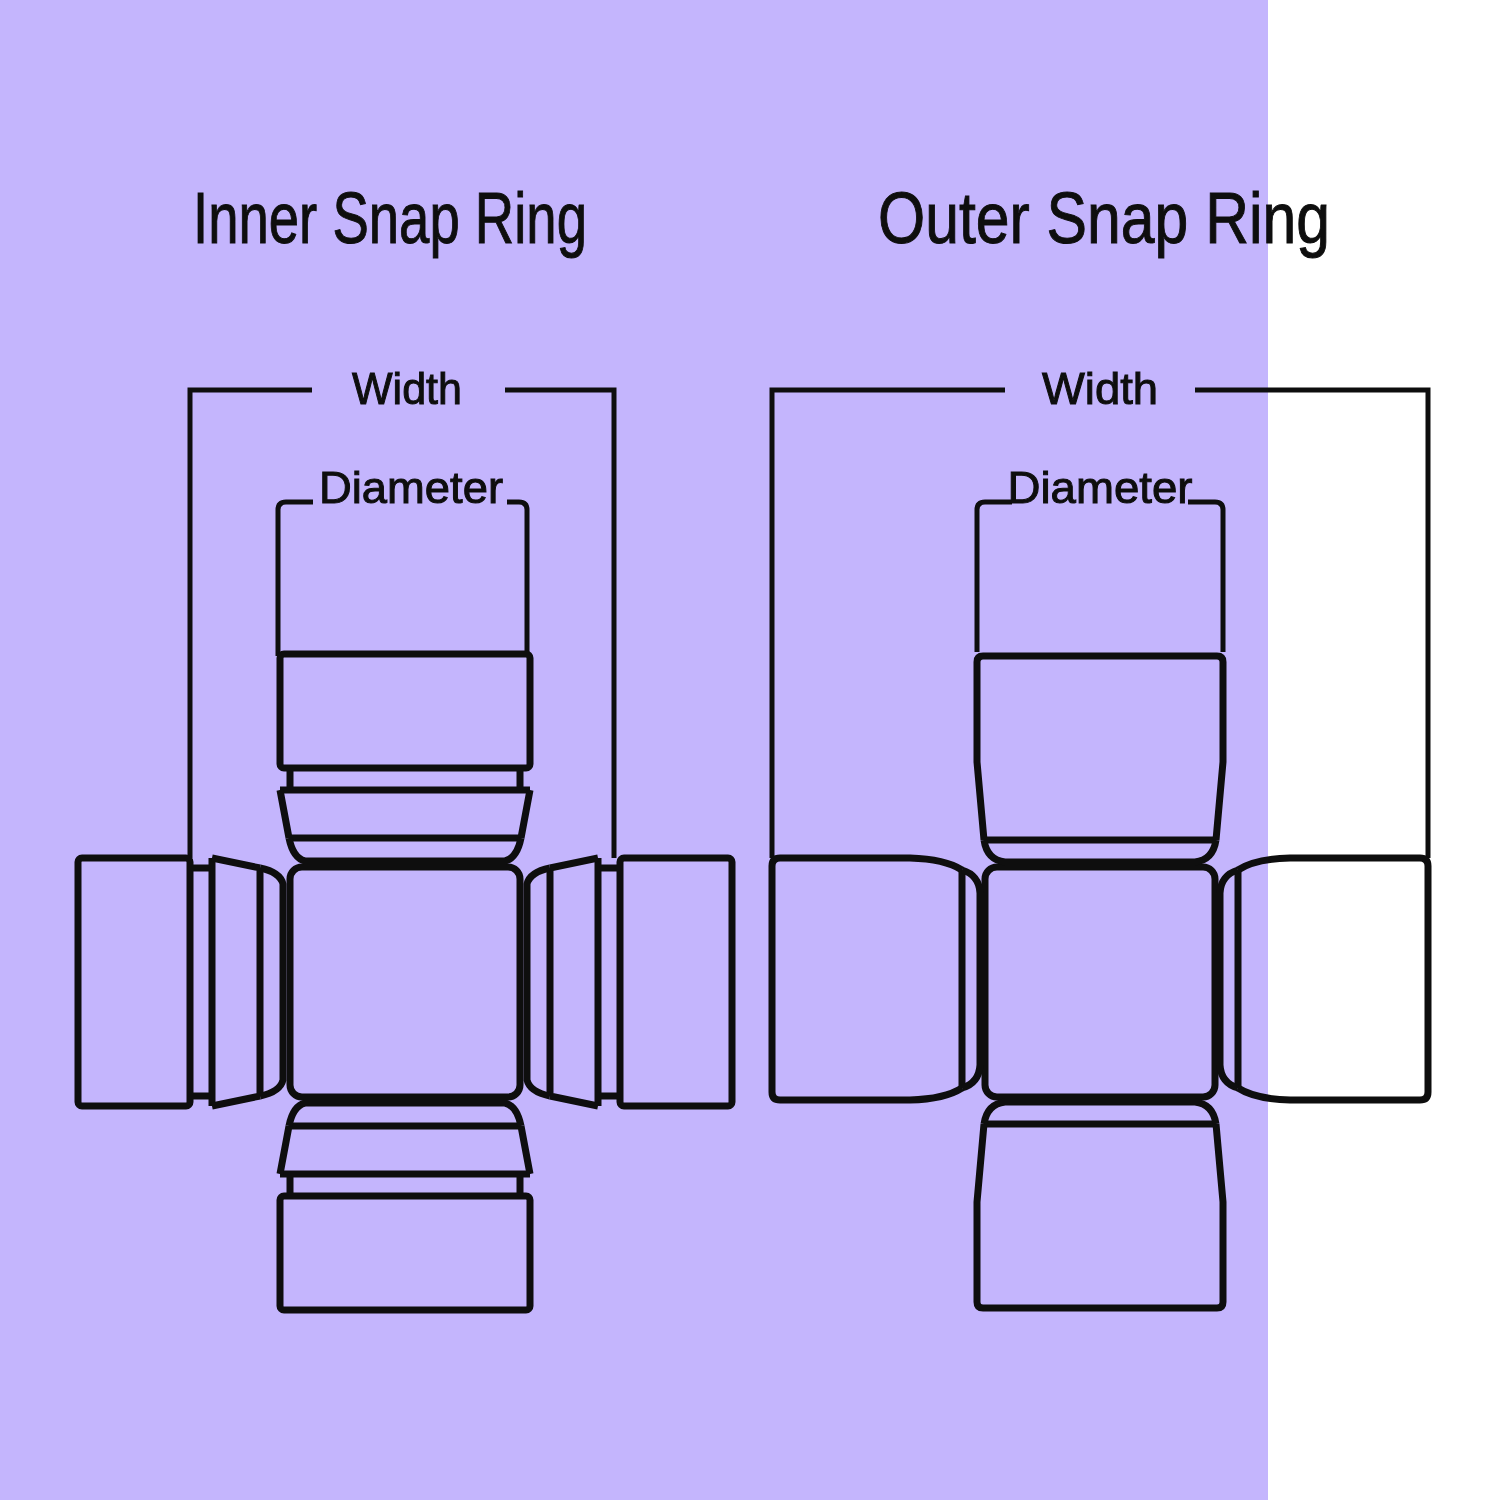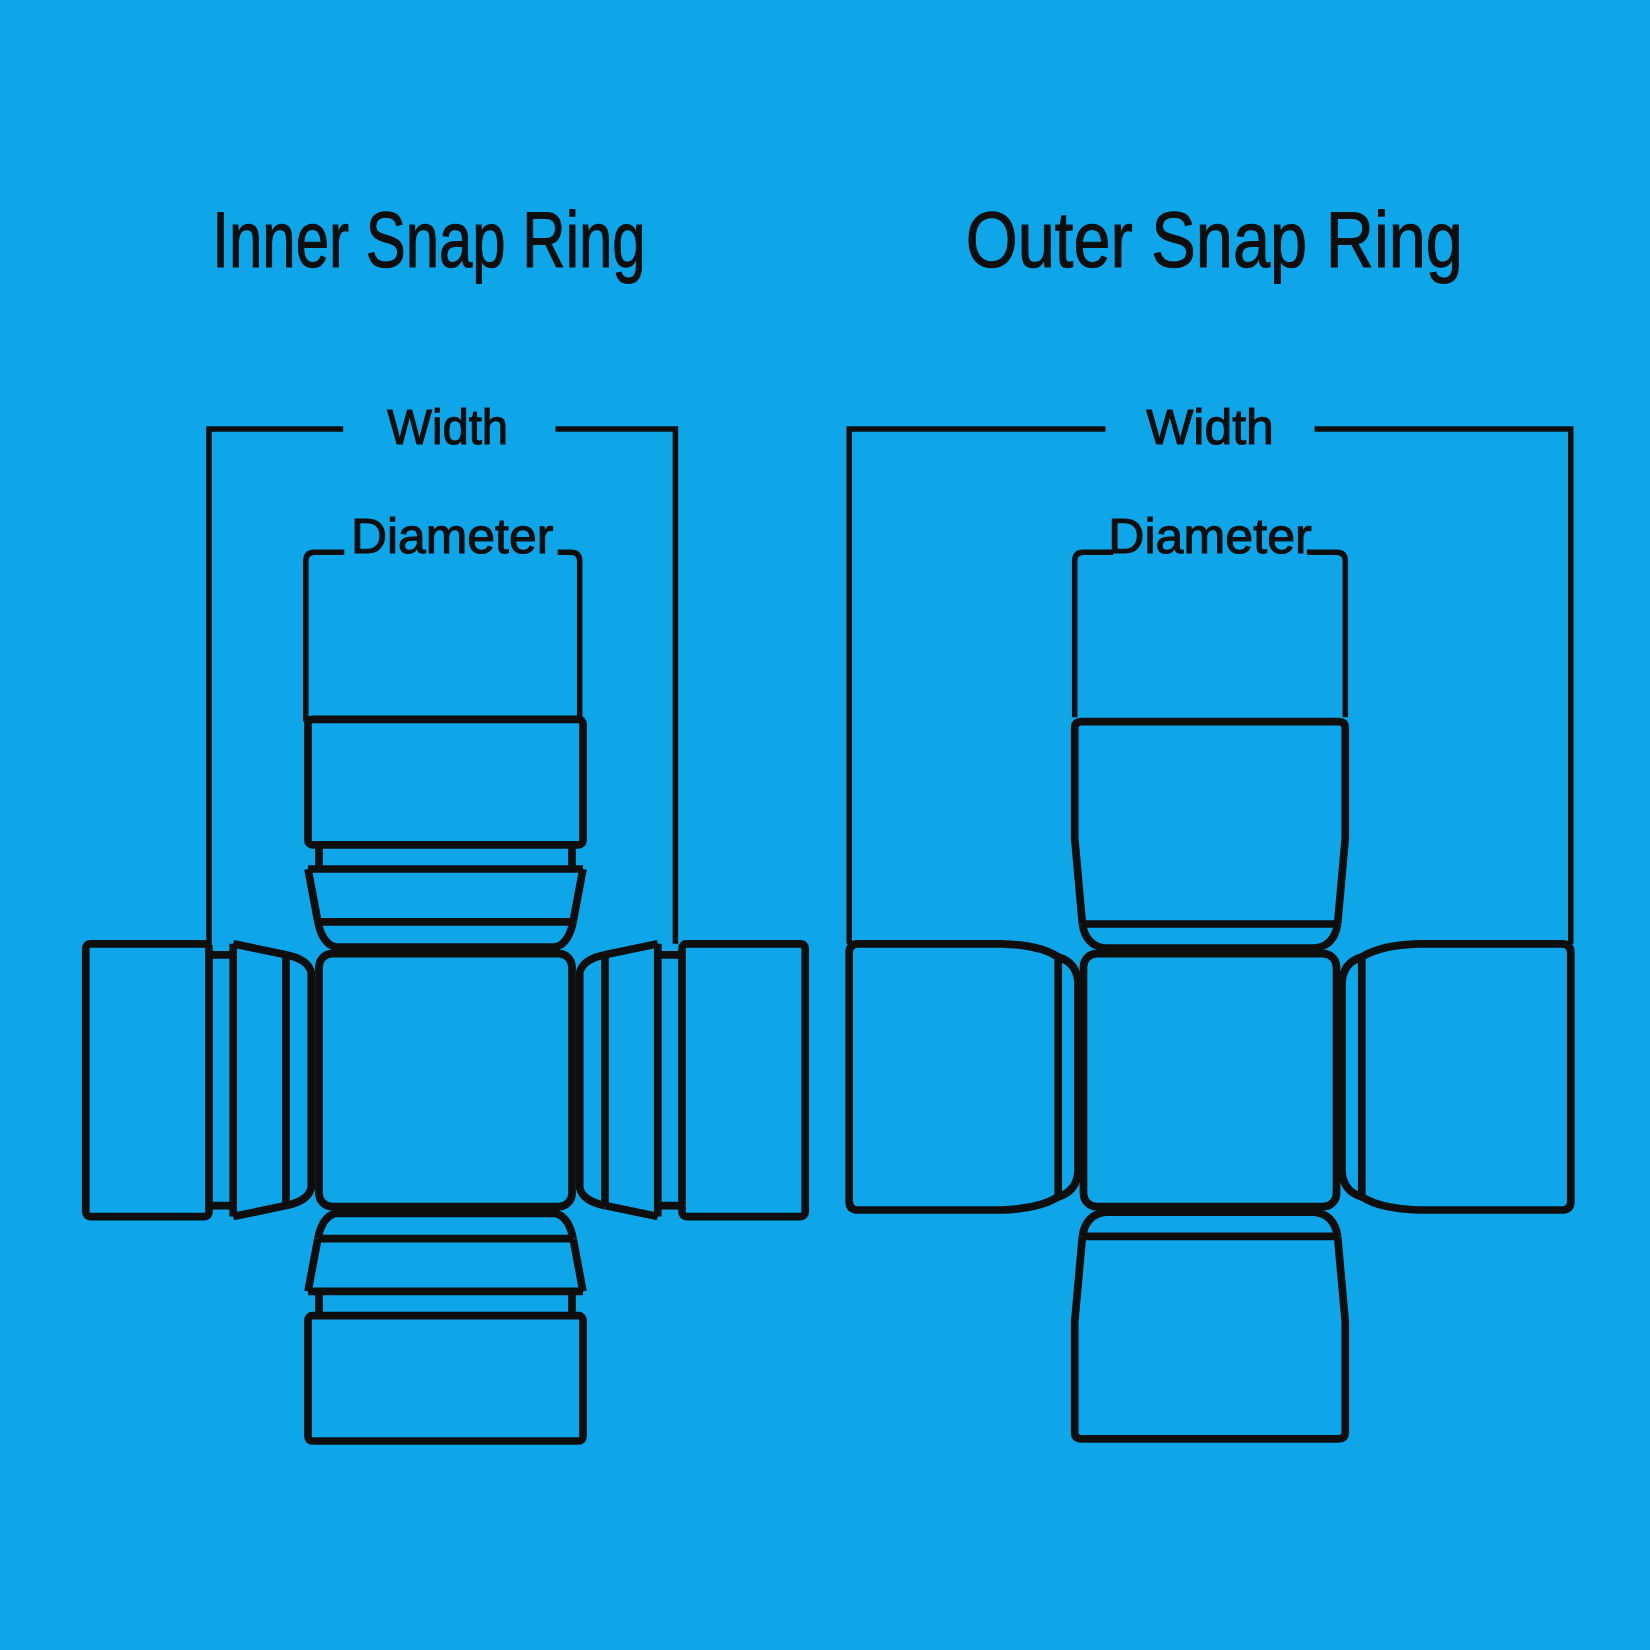--- a/index.html
+++ b/index.html
@@ -1,23 +1,23 @@
 <!DOCTYPE html>
 <html><head>
 <meta charset="utf-8">
 <style>
   html, body {
     margin: 0;
     padding: 0;
     background: #ffffff;
   }
   .page {
-    width: 1500px;
+    width: 1268px;
     height: 1500px;
-    background: #0ea5e9;
+    background: #c4b5fd;
     position: relative;
     font-family: "Liberation Sans", sans-serif;
   }
   svg.diagram {
     display: block;
     width: 1500px;
     height: 1500px;
   }
   .shape {
     fill: none;

